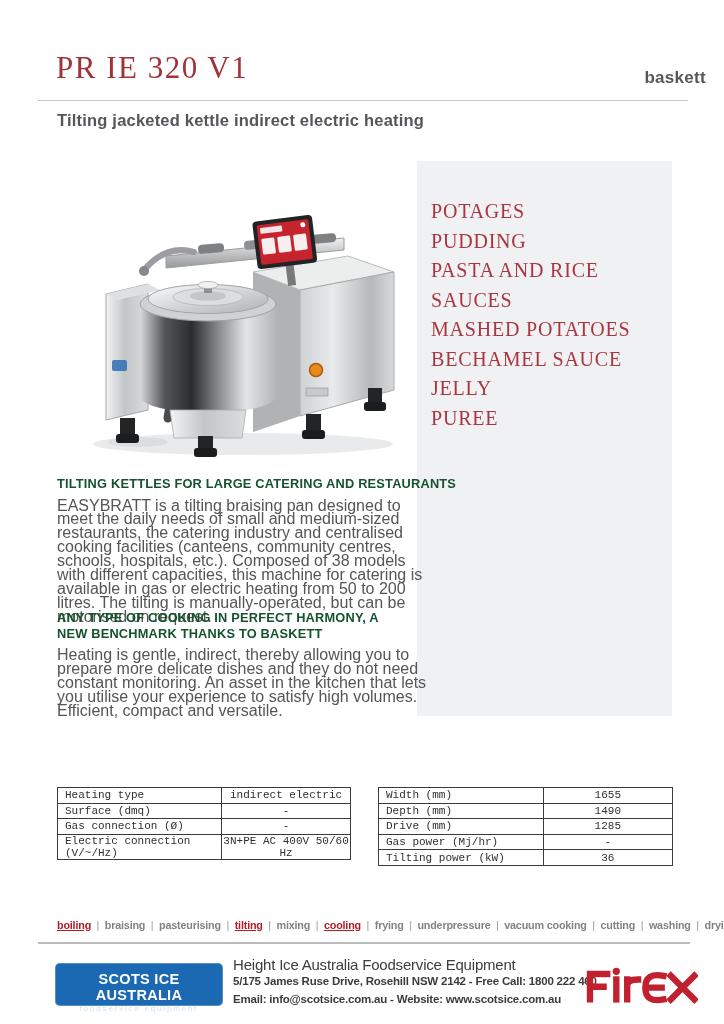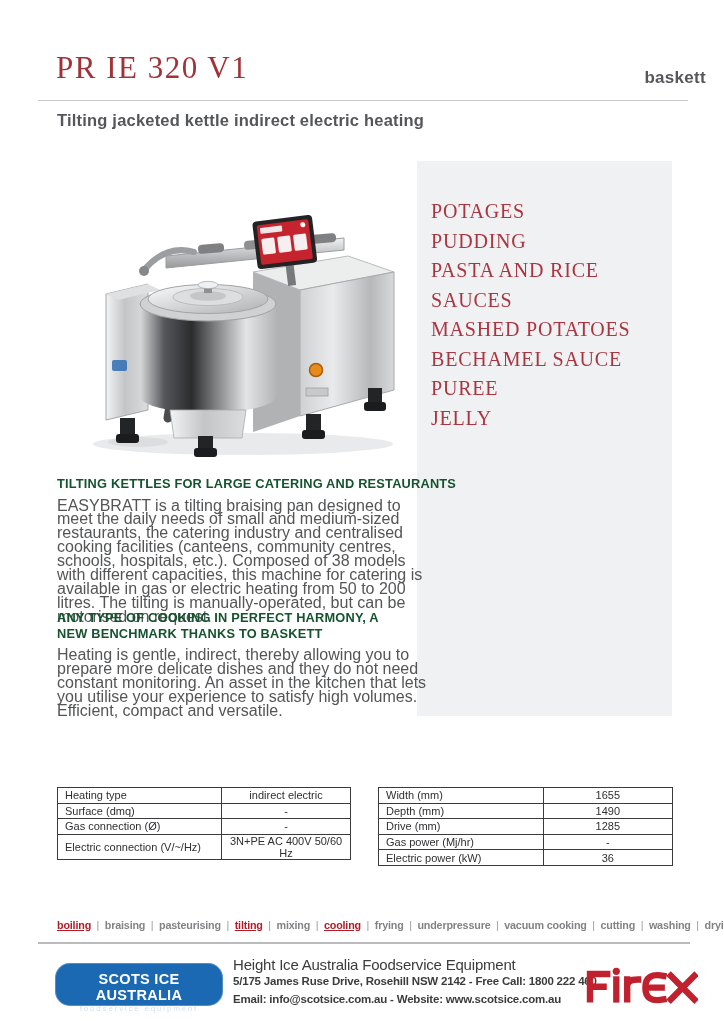--- a/index.html
+++ b/index.html
@@ -28,37 +28,37 @@
   .sec1{top:476px;}
   .sec2{top:610px;}
   .section h3{margin:0 0 7px 0;font-size:12.8px;font-weight:bold;color:#14532d;
               letter-spacing:.2px;line-height:15.5px;}
   .sec1 h3{white-space:nowrap;}
   .sec2 h3{width:352px;}
   .section p{margin:0;font-size:16px;line-height:13.9px;}
 
   
   table.spec{position:absolute;top:787px;border-collapse:collapse;table-layout:fixed;
-             font-size:11px;color:#2e2f31;}
+             font-size:11px;color:#2e2f31;font-family:Liberation Mono, monospace;}
   .spec-left{left:57px;width:294px;}
   .spec-right{left:378px;width:295px;padding-left:29px;}
   table.spec td{border:1px solid #3b3b3d;height:14.6px;padding:0;}
   table.spec td.lbl{width:55%;padding-left:7px;text-align:left;}
   table.spec td.val{width:45%;text-align:center;}
 
   
   .tags{left:57px;top:918px;width:660px;font-size:11.6px;color:#828386;
         white-space:nowrap;transform:scaleX(.93);transform-origin:left center;
         letter-spacing:-.2px;font-weight:bold;}
   .tags .sep{margin:0 6px;color:#9a9b9e;font-weight:normal;}
   .tags .tag.active{color:#b01d27;text-decoration:underline;}
   .rule2{left:38px;top:942px;width:652px;height:2px;background:#b9bbbd;}
 
   
-  .scots-logo{left:55px;top:963px;width:168px;height:43px;background:#1a69b2;border-radius:15px;
+  .scots-logo{left:55px;top:963px;width:168px;height:43px;background:#1a69b2;border-radius:5px;
               color:#fff;text-align:center;box-shadow:inset 0 0 0 1px rgba(255,255,255,.25);}
   .scots-logo .l1{margin-top:8px;font-size:14.5px;font-weight:bold;letter-spacing:.3px;}
   .scots-logo .l2{font-size:8px;letter-spacing:1.8px;color:#d2e2f2;margin-top:1px;}
   .footer-text{left:233px;top:956px;color:#3b3c3e;}
   .footer-text .company{font-size:15px;letter-spacing:-.2px;}
   .footer-text .line{font-size:11.5px;font-weight:bold;line-height:17.5px;letter-spacing:-.2px;}
   .firex{left:580px;top:962px;width:118px;height:44px;}
   .sr-only{position:absolute;width:1px;height:1px;overflow:hidden;clip:rect(0 0 0 0);white-space:nowrap;}
 </style>
 </head>
@@ -72,22 +72,22 @@
   <div class="abs subtitle">Tilting jacketed kettle indirect electric heating</div>
 
   <div class="abs panel"></div>
   <div class="abs apps">
     <div>POTAGES</div>
     <div>PUDDING</div>
     <div>PASTA AND RICE</div>
     <div>SAUCES</div>
     <div>MASHED POTATOES</div>
     <div>BECHAMEL SAUCE</div>
+    <div>JELLY</div>
     <div>PUREE</div>
-    <div>JELLY</div>
   </div>
 
   <svg class="abs product" viewBox="0 0 362 272" xmlns="http://www.w3.org/2000/svg">
     <defs>
       <linearGradient id="steelV" x1="0" y1="0" x2="1" y2="0">
         <stop offset="0" stop-color="#f2f3f4"></stop>
           <stop offset=".45" stop-color="#c3c5c7"></stop>
         <stop offset="1" stop-color="#dcdddf"></stop>
       </linearGradient>
       <linearGradient id="steelFront" x1="0" y1="0" x2="1" y2="0">
@@ -218,21 +218,21 @@
         </tr>
     <tr>
           <td class="lbl">Drive (mm)</td>
           <td class="val">1285</td>
         </tr>
     <tr>
           <td class="lbl">Gas power (Mj/hr)</td>
           <td class="val">-</td>
         </tr>
     <tr>
-          <td class="lbl">Electric power (kW)</td>
+          <td class="lbl">Tilting power (kW)</td>
           <td class="val">36</td>
         </tr>
   </tbody>
     </table>
 
   <div class="abs tags">
     <span class="tag active">boiling</span><span class="sep">|</span><span class="tag">braising</span><span class="sep">|</span><span class="tag">pasteurising</span><span class="sep">|</span><span class="tag active">tilting</span><span class="sep">|</span><span class="tag">mixing</span><span class="sep">|</span><span class="tag active">cooling</span><span class="sep">|</span><span class="tag">frying</span><span class="sep">|</span><span class="tag">underpressure</span><span class="sep">|</span><span class="tag">vacuum cooking</span><span class="sep">|</span><span class="tag">cutting</span><span class="sep">|</span><span class="tag">washing</span><span class="sep">|</span><span class="tag">drying</span>
   </div>
   <div class="abs rule2"></div>
 

